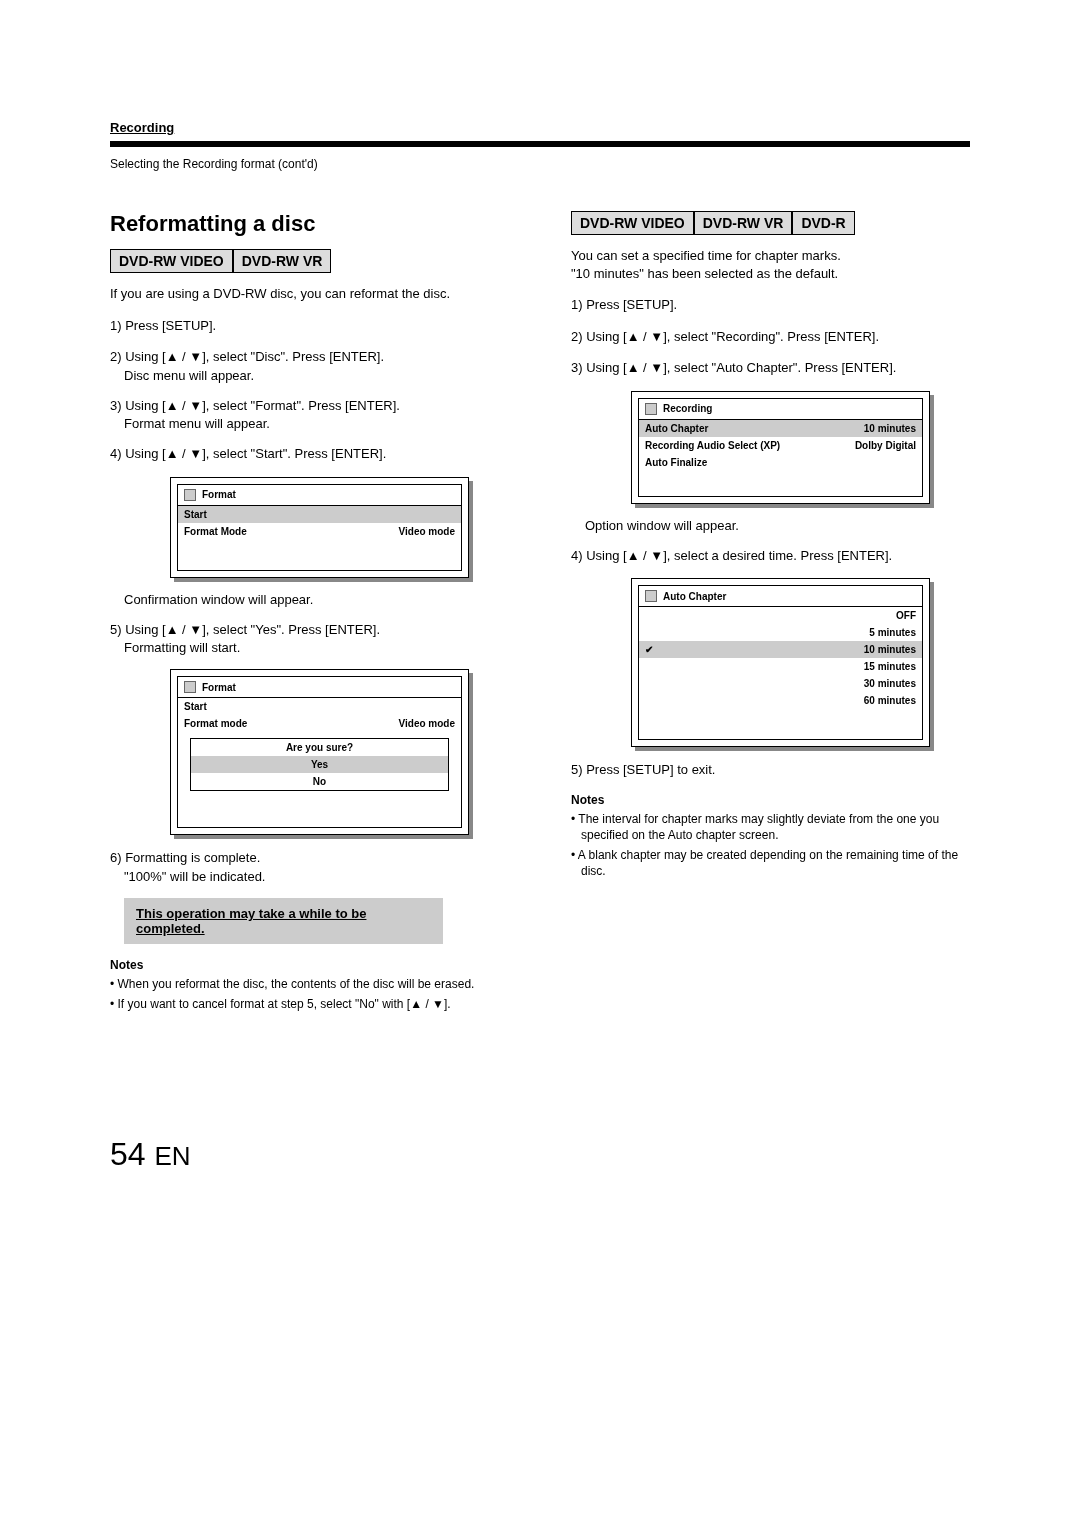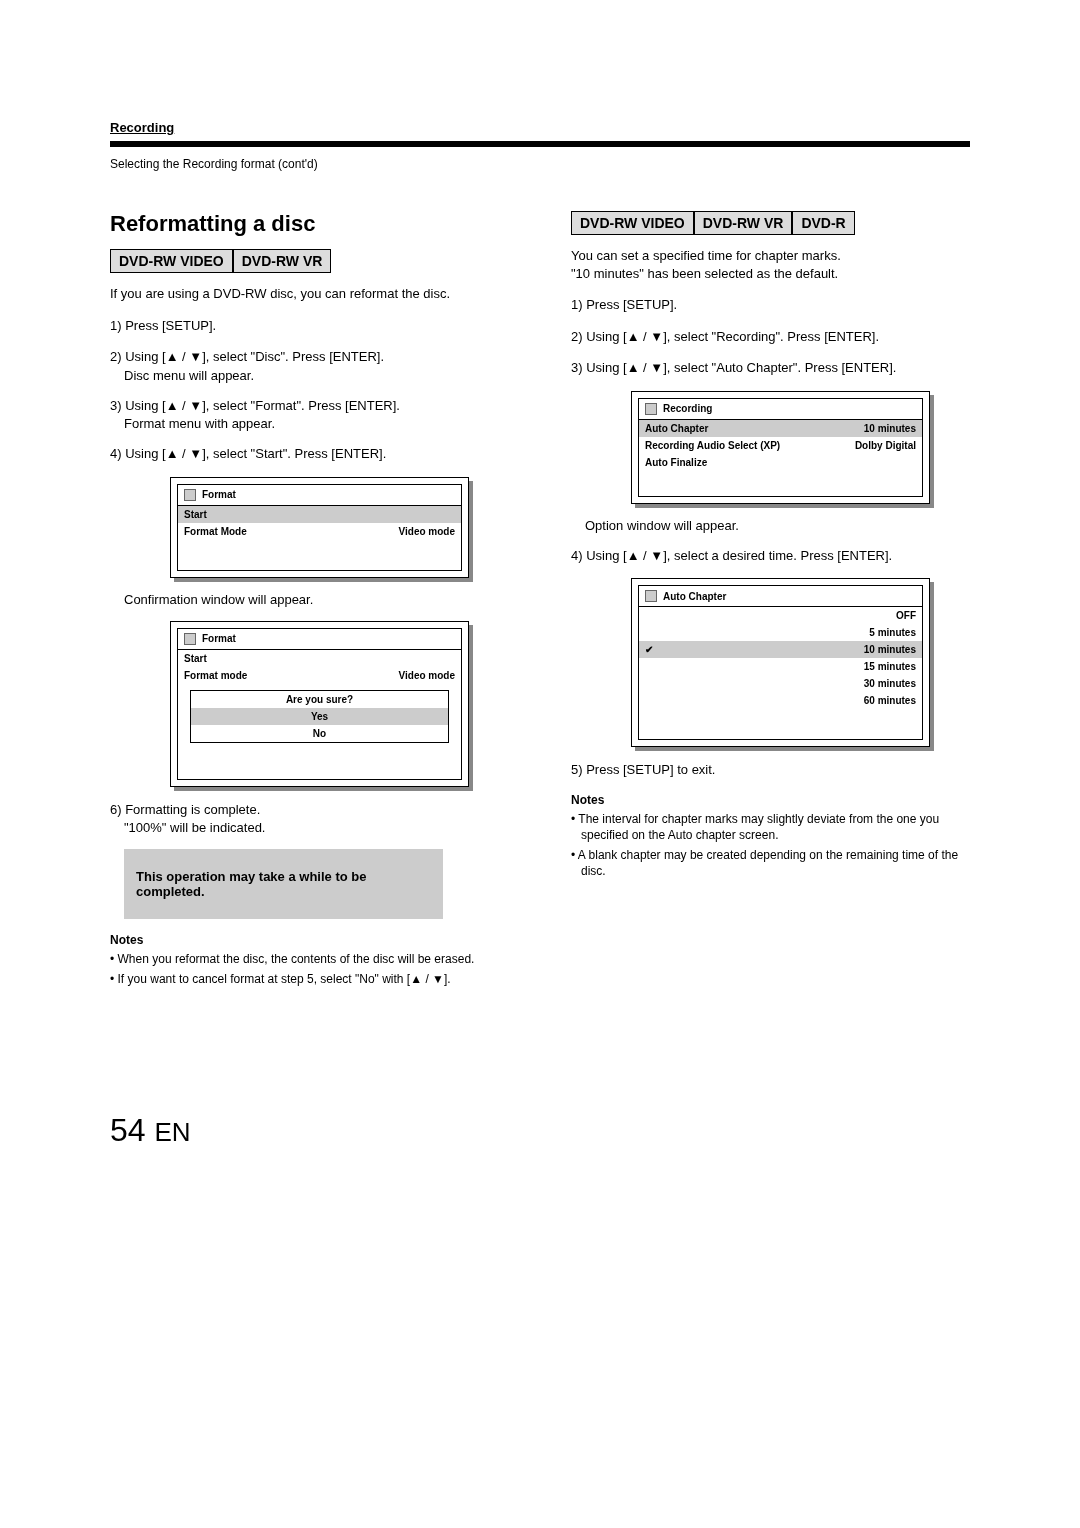--- a/index.html
+++ b/index.html
@@ -43,21 +43,21 @@
   .osd-tab-icon { width:12px; height:12px; background:#ccc; border:1px solid #666; display:inline-block; }
   .osd-row { display:flex; justify-content:space-between; padding:3px 6px; }
   .osd-sel { background:#ccc; }
   .osd-sub { border:1px solid #000; margin:6px 12px;text-align:center; }
   .osd-sub-title { padding:3px 6px; }
   .osd-sub-row { padding:3px 14px; }
   .osd-opt { padding:3px 6px 3px 22px; position:relative;text-align:right; }
   .osd-check::before { content:"✔"; position:absolute; left:6px; }
   .grey-callout {
     background:#ccc; font-weight:bold; font-size:13px;
-    padding:20px 12px; margin:8px 0 14px 14px; width: 80%;
+    padding:8px 12px; margin:8px 0 14px 14px; width: 80%; text-decoration: underline;
   }
   .notes-title { font-weight:bold; font-size:12px; margin-bottom:4px; }
   .note-item { font-size:12px; line-height:1.35; margin-left:10px; text-indent:-10px; margin-bottom:4px; }
   .page-num { font-size:32px; font-weight:normal; margin-top:120px; }
   .page-num .en { font-size:26px; }
 </style>
 </head>
 <body>
 
 <div class="header-section">
@@ -78,21 +78,21 @@
 
     <div class="step-group">
       <div class="step">1) Press [SETUP].</div>
     </div>
     <div class="step-group">
       <div class="step">2) Using [▲ / ▼], select "Disc". Press [ENTER].</div>
       <div class="step-note">Disc menu will appear.</div>
     </div>
     <div class="step-group">
       <div class="step">3) Using [▲ / ▼], select "Format". Press [ENTER].</div>
-      <div class="step-note">Format menu with appear.</div>
+      <div class="step-note">Format menu will appear.</div>
     </div>
     <div class="step-group">
       <div class="step">4) Using [▲ / ▼], select "Start". Press [ENTER].</div>
     </div>
 
     <div class="osd-box">
       <div class="osd-inner">
         <div class="osd-title-row">
           <span class="osd-tab-icon"></span>
           <span>Format</span>
@@ -103,20 +103,24 @@
         <div class="osd-row">
           <span>Format Mode</span>
           <span>Video mode</span>
         </div>
         <div style="height:30px"></div>
       </div>
     </div>
 
     <div class="step-note">Confirmation window will appear.</div>
 
+    <div class="step-group">
+      <div class="step">5) Using [▲ / ▼], select "Yes". Press [ENTER].</div>
+      <div class="step-note">Formatting will start.</div>
+    </div>
 
     <div class="osd-box">
       <div class="osd-inner">
         <div class="osd-title-row">
           <span class="osd-tab-icon"></span>
           <span>Format</span>
         </div>
         <div class="osd-row">
             <span>Start</span>
           </div>

